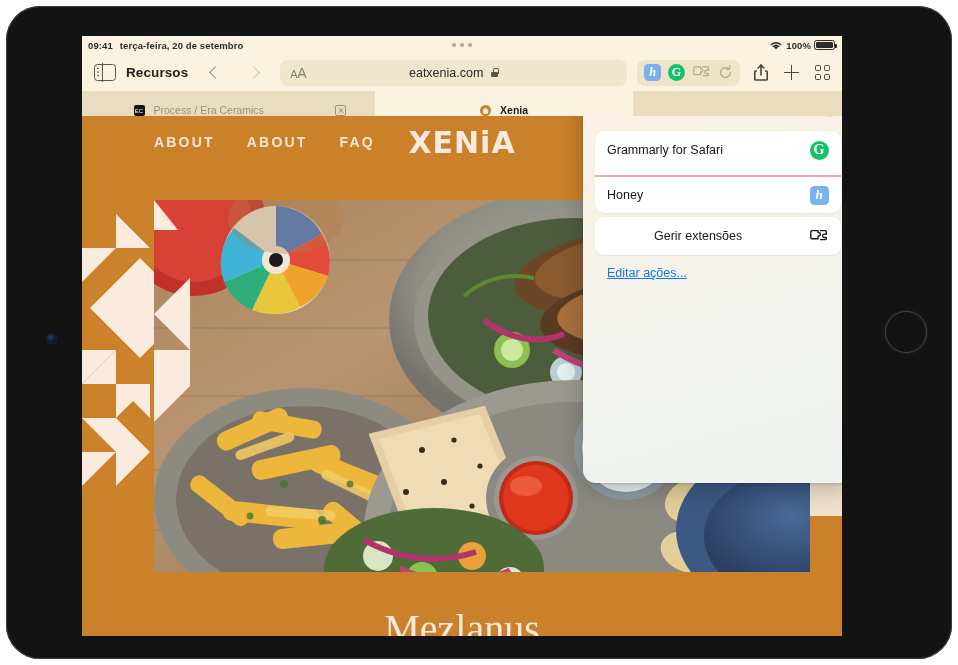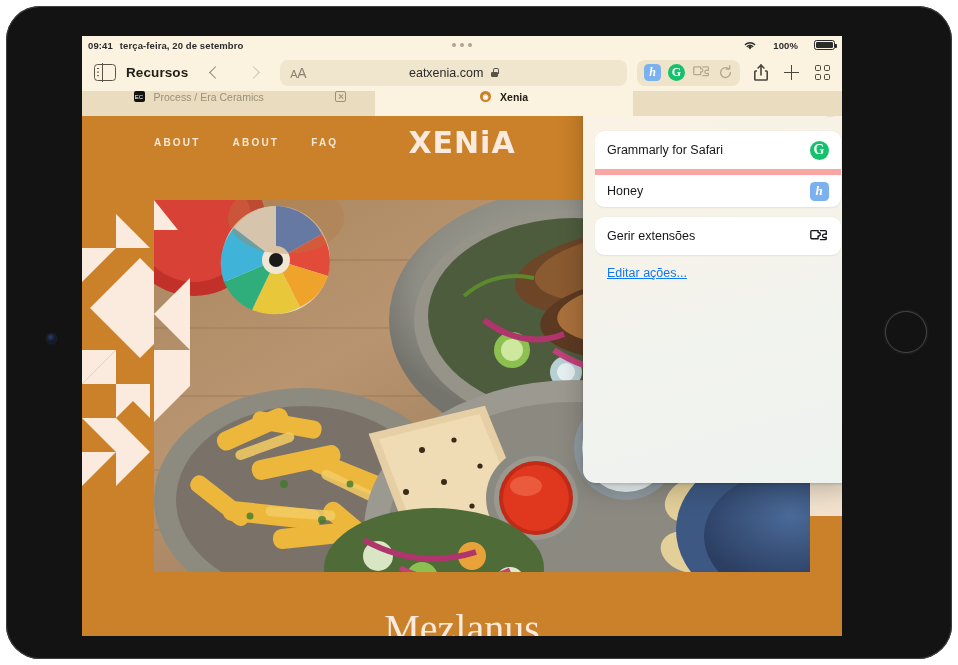--- a/index.html
+++ b/index.html
@@ -43,21 +43,21 @@
 
   
   #statusbar {
     position:relative; height:18px; background:#fbf2e0;
     display:flex; align-items:center; font-size:9.5px; color:#2b2b2b;
     font-weight:bold; letter-spacing:.1px;
   }
   #status-left { position:absolute; left:6px; display:flex; gap:7px; align-items:center;}
   #status-center { position:absolute; left:0; right:0; display:flex; justify-content:center; gap:4px;}
   #status-center i { width:4px; height:4px; border-radius:50%; background:#b1a58c; display:block;}
-  #status-right { position:absolute; right:7px; display:flex; align-items:center; gap:16px;}
+  #status-right { position:absolute; right:7px; display:flex; align-items:center; gap:3px;}
   .batt {
     width:21px;height:10px;border:1.3px solid #2b2b2b;border-radius:2.6px;position:relative;
   }
   .batt:after{content:"";position:absolute;right:-3.2px;top:3px;width:1.8px;height:4px;background:#2b2b2b;border-radius:0 1px 1px 0;}
   .batt i{position:absolute;left:1px;top:1px;bottom:1px;right:1px;background:#2b2b2b;border-radius:1.2px;display:block;}
 
   
   #toolbar {
     height:37px; background:#fbf2e0; display:flex; align-items:center;
     padding:0 12px; gap:0px; position:relative;
@@ -98,33 +98,33 @@
   #share-ico{width:14px;height:17px;position:relative;}
   #plus-ico{width:15px;height:15px;position:relative;}
   #plus-ico:before,#plus-ico:after{content:"";position:absolute;background:#4b463c;}
   #plus-ico:before{left:0;right:0;top:6.7px;height:1.7px;}
   #plus-ico:after{top:0;bottom:0;left:6.7px;width:1.7px;}
   #tabs-ico{width:15px;height:15px;display:grid;grid-template-columns:1fr 1fr;grid-template-rows:1fr 1fr;gap:3px;}
   #tabs-ico span{border:1.6px solid #4b463c;border-radius:1.6px;display:block;}
 
   
   #tabbar { height:25px; display:flex; background:#e9dcc0; font-size:10.5px; position:relative;}
-  .tab { flex:1; display:flex; align-items:flex-start; justify-content:center; gap:9px; position:relative; color:#6f6games;}
+  .tab { flex:1; display:flex; align-items:flex-end; justify-content:center; gap:9px; position:relative; color:#6f6games;}
   .tab.inactive { background:#eadcbf; color:#9a907c;}
   .tab.active { background:#fbf2e0; color:#242018; font-weight:bold;}
   .tab-fav { width:11px;height:11px;border-radius:2px;flex:none;display:flex;align-items:center;justify-content:center;font-size:7px;color:#fff;}
   .tab-x { width:11px;height:11px;border:1.3px solid #9a907c;border-radius:2px;position:relative;flex:none;}
   .tab-x:before,.tab-x:after{content:"";position:absolute;left:1.4px;right:1.4px;top:3.8px;height:1.2px;background:#9a907c;}
   .tab-x:before{transform:rotate(45deg);} .tab-x:after{transform:rotate(-45deg);}
   #tabbar .tab.blankx{flex:0 0 60px;}
 
   
   #site { position:relative; height:520px; background:#ca8129; overflow:hidden;}
   #site-nav { height:52px; display:flex; align-items:center; padding:0 0 0 72px; position:relative;}
-  #site-nav a{ color:#f8e8d6; font-size:10px; letter-spacing:2.2px; font-weight:bold; margin-right:32px; text-decoration:none;}
+  #site-nav a{ color:#f8e8d6; font-size:14px; letter-spacing:2.2px; font-weight:bold; margin-right:32px; text-decoration:none;}
   #logo { position:absolute; left:0; right:0; text-align:center; color:#fbeade;
           font-size:30px; font-weight:bold; letter-spacing:1px;
           font-family:"DejaVu Sans", sans-serif; }
 
   
   .pat { position:absolute; pointer-events:none;}
 
   #food-photo {
     position:absolute; left:72px; top:84px; width:656px; height:372px;
     overflow:hidden; background:#8d7a66;
@@ -145,23 +145,23 @@
   #popup-close {
     position:absolute; right:12px; top:12px; width:22px;height:22px;border-radius:50%;
     background:#e3ded2; display:flex;align-items:center;justify-content:center;
   }
   #popup-close:before,#popup-close:after{content:"";position:absolute;width:11px;height:1.7px;background:#6a6357;border-radius:1px;}
   #popup-close:before{transform:rotate(45deg);} #popup-close:after{transform:rotate(-45deg);}
 
   .card { background:#ffffff; border-radius:9px; margin:0 12px; overflow:hidden;
           box-shadow:0 .5px 1.5px rgba(0,0,0,.07);}
   #card1 { position:absolute; top:48px; left:0; right:0; }
-  #card2 { position:absolute; top:134px; left:0; right:0; }
+  #card2 { position:absolute; top:134px; left:0; right:0;padding-left:47px; }
   .row { height:38px; display:flex; align-items:center; padding:0 12px; justify-content:space-between;}
-  .row + .row { border-top:6px solid #fca5a5;}
+  .row + .row { border-top:2px solid #fca5a5;margin-top:6px;}
   .row-label { font-size:12.5px; color:#16161a;}
   .row-icon { width:20px;height:20px;flex:none;display:flex;align-items:center;justify-content:center;}
   .g-circle{width:19px;height:19px;border-radius:50%;background:#15c26b;color:#fff;font-family:"Liberation Serif",serif;font-size:14px;font-weight:bold;display:flex;align-items:center;justify-content:center;line-height:1;}
   .h-square{width:19px;height:19px;border-radius:4.5px;background:#7cb1f0;color:#fff;font-family:"Liberation Serif",serif;font-style:italic;font-size:13px;font-weight:bold;display:flex;align-items:center;justify-content:center;}
   #edit-link { position:absolute; top:183px; left:24px; font-size:12.5px; color:#1277f0;}
 </style>
 </head>
 <body>
 
 <div id="device">

